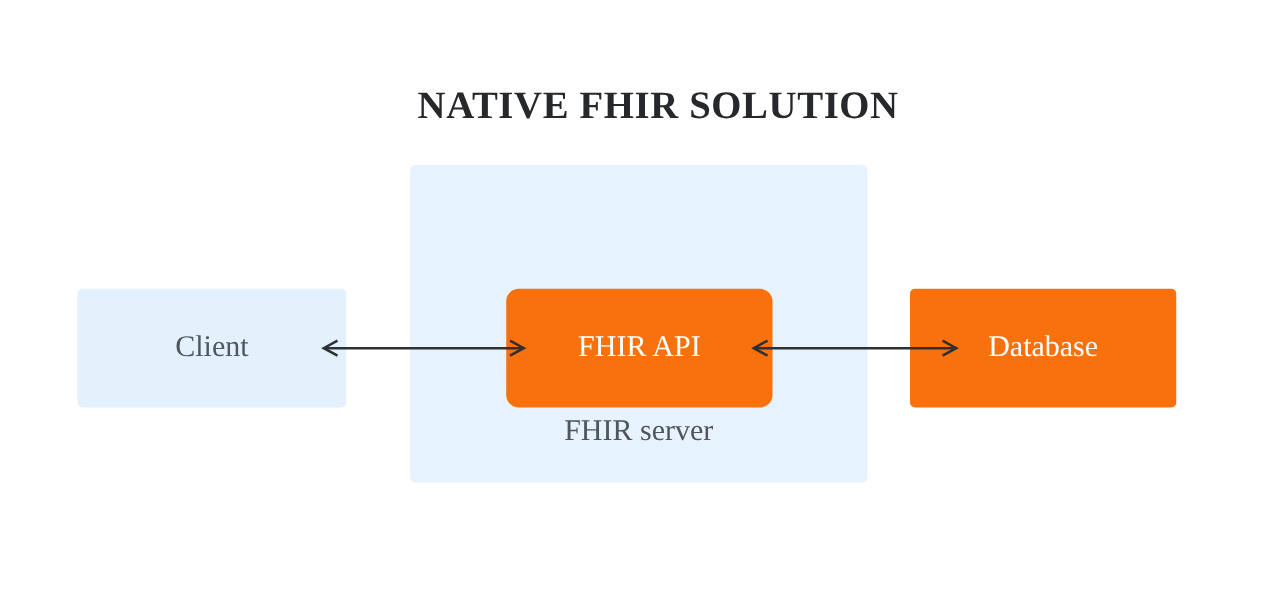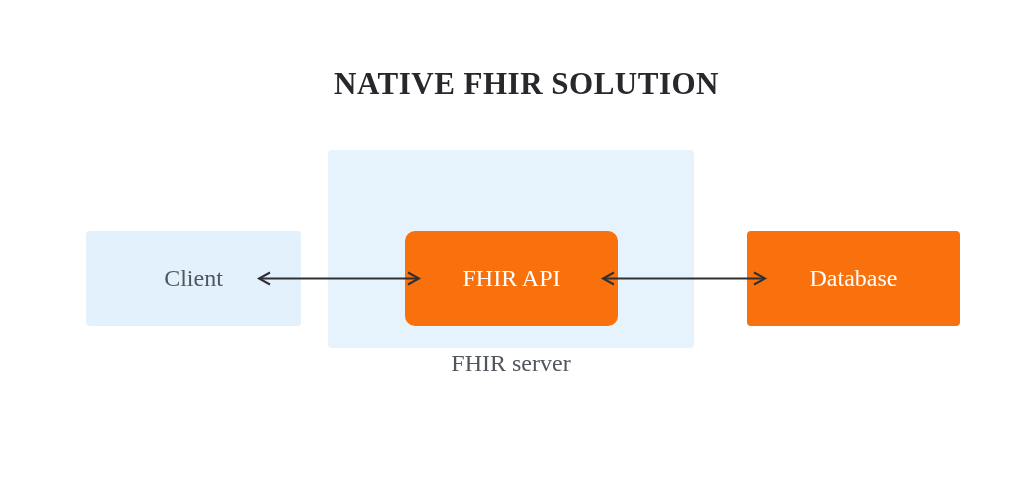--- a/index.html
+++ b/index.html
@@ -24,23 +24,23 @@
     margin: 0;
     text-align: center;
     font-size: 31px;
     font-weight: bold;
     letter-spacing: 0.5px;
     color: var(--title-text, #27282c);
   }
   .group {
     position: absolute;
     left: 328px;
-    top: 150px;
+    top: 132px;
     width: 366px;
-    height: 198px;
+    height: 254px;
     background: var(--group-blue, #e6f2fc);
     border-radius: 4px;
   }
   .group-label {
     position: absolute;
     left: 0;
     right: 0;
     top: 200px;
     text-align: center;
     font-size: 24px;
@@ -54,31 +54,30 @@
     align-items: center;
     justify-content: center;
     font-size: 24px;
     border-radius: 4px;
   }
   .node-client {
     left: 62px;
     width: 215px;
     background: var(--light-blue, #e3f1fc);
     color: var(--gray-text, #51565e);
-    margin-left: 24px;
   }
   .node-fhir-api {
     left: 405px;
     width: 213px;
     background: var(--orange, #f9710c);
     color: #ffffff;
     border-radius: 10px;
   }
   .node-database {
-    left: 747px;
+    left: 728px;
     width: 213px;
     background: var(--orange, #f9710c);
     color: #ffffff;
   }
   .arrows {
     position: absolute;
     left: 0;
     top: 0;
     width: 1024px;
     height: 477px;

